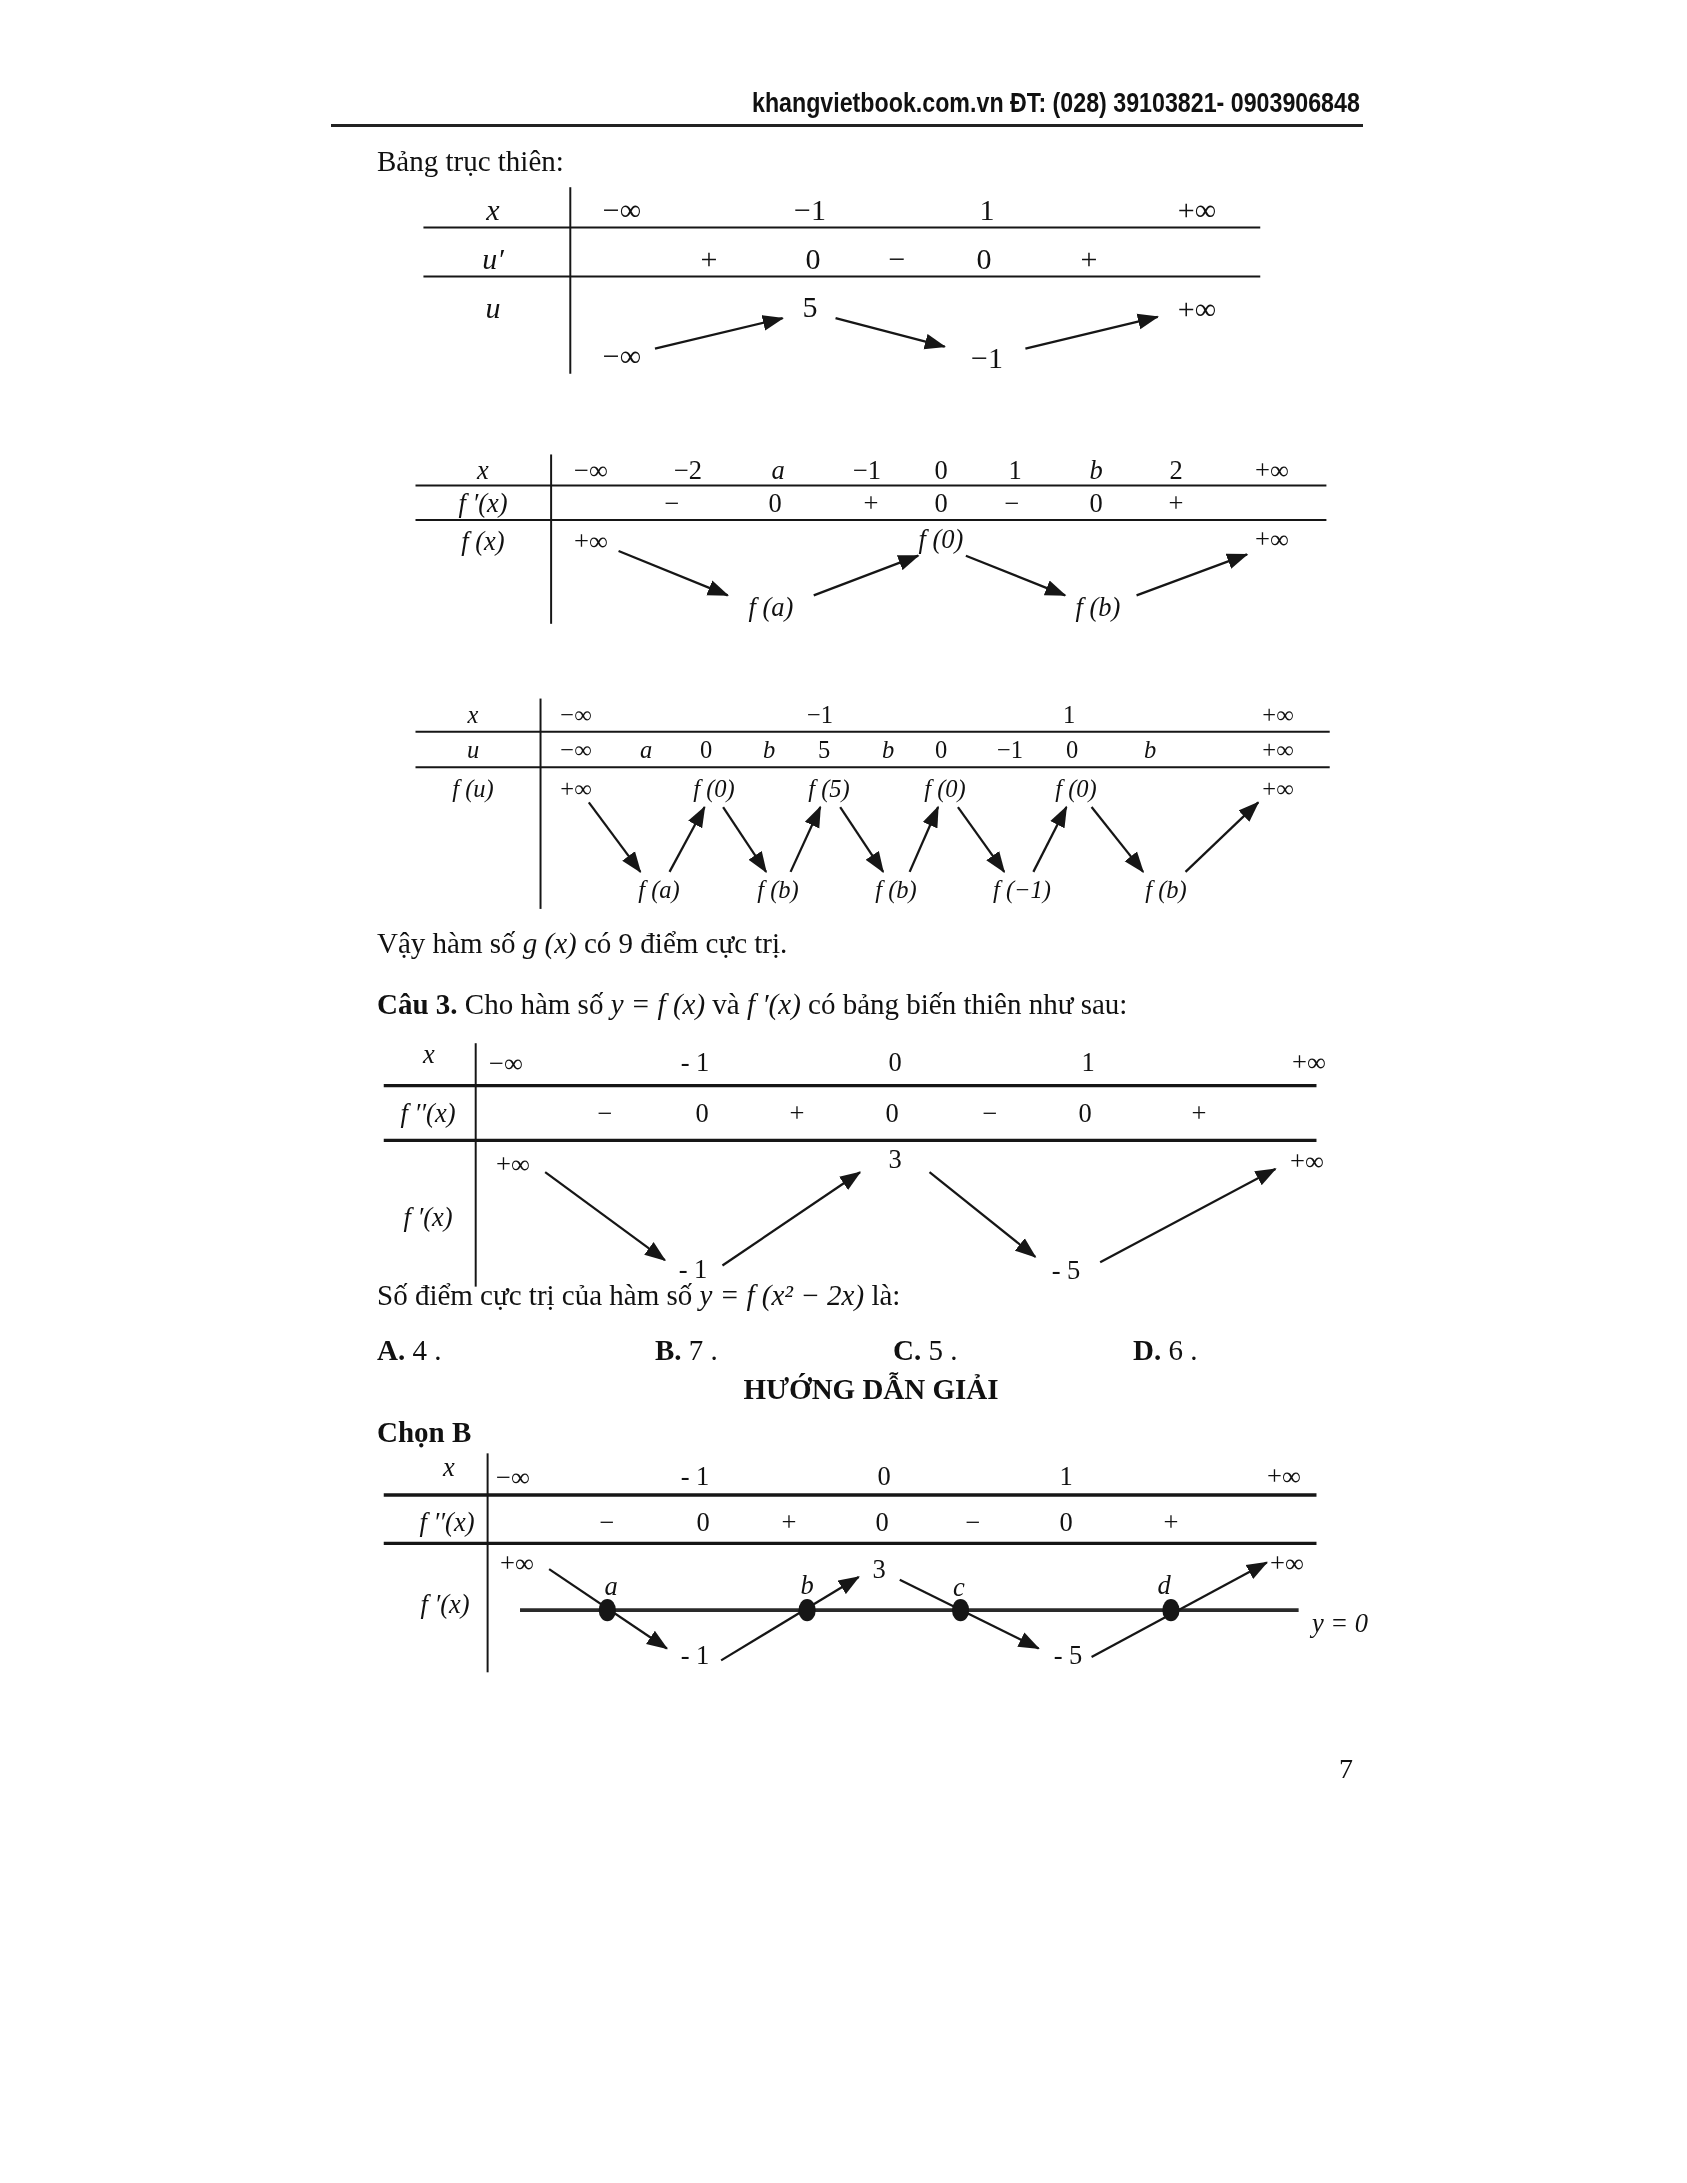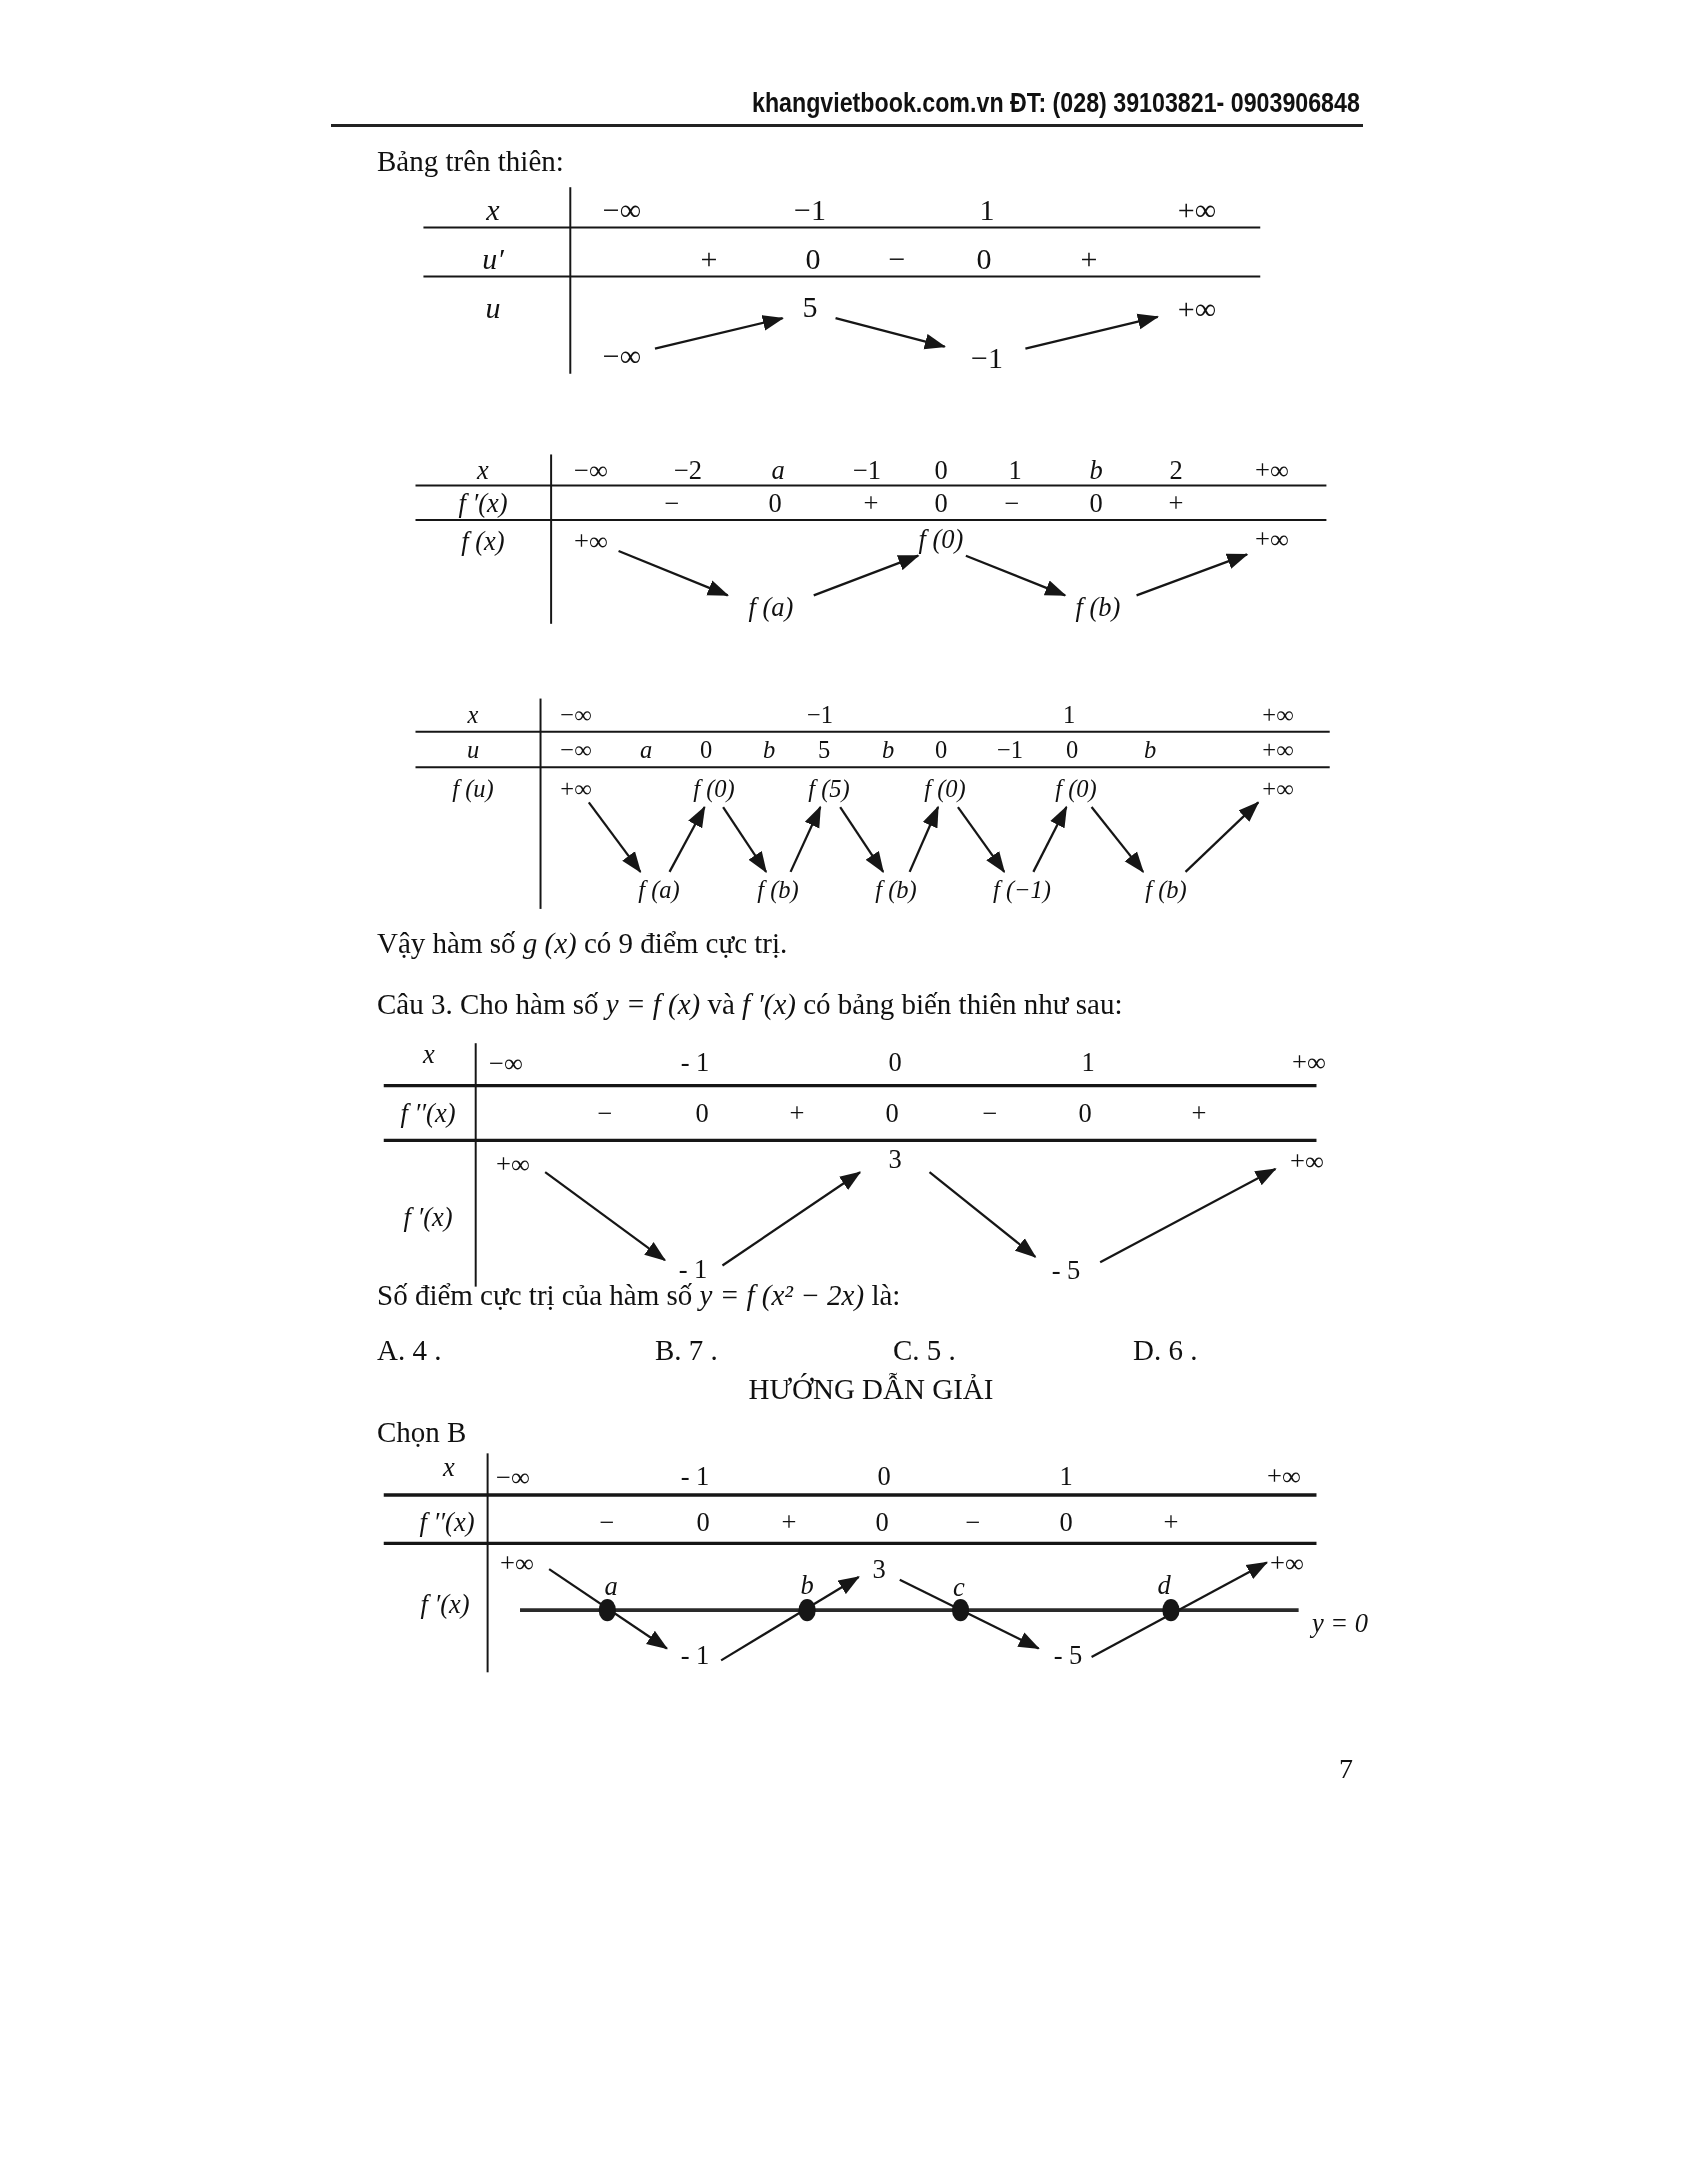--- a/index.html
+++ b/index.html
@@ -5,21 +5,21 @@
   html,body{margin:0;padding:0;background:#e8e8e8;}
   #page{position:relative;width:1687px;height:2183px;background:#ffffff;overflow:hidden;
         font-family:"Liberation Serif",serif;color:#111;}
   .c{position:absolute;transform:translate(-50%,-50%);white-space:nowrap;line-height:1;}
   .t1{font-size:30px;}
   .t2{font-size:26.5px;}
   .t3{font-size:24.5px;}
   .t45{font-size:26.5px;}
   .it{font-style:italic;}
   .para{position:absolute;transform:translateY(-50%);font-size:29px;white-space:nowrap;line-height:1.2;}
-  .b{font-weight:normal;}
+  .b{font-weight:bold;}
   .mi{font-style:italic;}
   #hdr{position:absolute;right:327px;top:103px;transform:translateY(-50%) scaleX(.86);
        transform-origin:right center;font-family:"Liberation Sans",sans-serif;
        font-size:27px;font-weight:bold;letter-spacing:0px;white-space:nowrap;}
   #hrule{position:absolute;left:331px;top:124px;width:1032px;height:2.6px;background:#222;}
   svg{position:absolute;left:0;top:0;}
   svg line{stroke:#161616;}
   .rule{stroke-width:3;}
   .thick{stroke-width:5;}
   .axis{stroke-width:6;stroke:#2a2a2a;}
@@ -95,21 +95,21 @@
       <line class="arrow" marker-end="url(#ah)" x1="1090" y1="2510" x2="1298" y2="2384"></line>
       <line class="arrow" marker-end="url(#ah)" x1="1360" y1="2388" x2="1570" y2="2492"></line>
       <line class="arrow" marker-end="url(#ah)" x1="1650" y1="2505" x2="1915" y2="2362"></line>
       <ellipse cx="918" cy="2434" rx="13" ry="17" fill="#161616"></ellipse>
       <ellipse cx="1220" cy="2434" rx="13" ry="17" fill="#161616"></ellipse>
       <ellipse cx="1452" cy="2434" rx="13" ry="17" fill="#161616"></ellipse>
       <ellipse cx="1770" cy="2434" rx="13" ry="17" fill="#161616"></ellipse>
     </g>
   </svg>
 
-  <div class="para" style="left:377px;top:161px">Bảng trên thiên:</div>
+  <div class="para" style="left:377px;top:161px">Bảng trục thiên:</div>
 
 
 
   <div class="para" style="left:377px;top:943px"><span>Vậy hàm số </span><span class="mi">g (x)</span><span> có 9 điểm cực trị.</span></div>
 
   <div class="para" style="left:377px;top:1004px"><span class="b">Câu 3.</span><span> Cho hàm số </span><span class="mi">y = f (x)</span><span> và </span><span class="mi">f ′(x)</span><span> có bảng biến thiên như sau:</span></div>
 
   <div class="para" style="left:377px;top:1295px"><span>Số điểm cực trị của hàm số </span><span class="mi">y = f (x² − 2x)</span><span> là:</span></div>
 
   <div class="para" style="left:377px;top:1350px"><span class="b">A.</span> <span>4 .</span></div>

